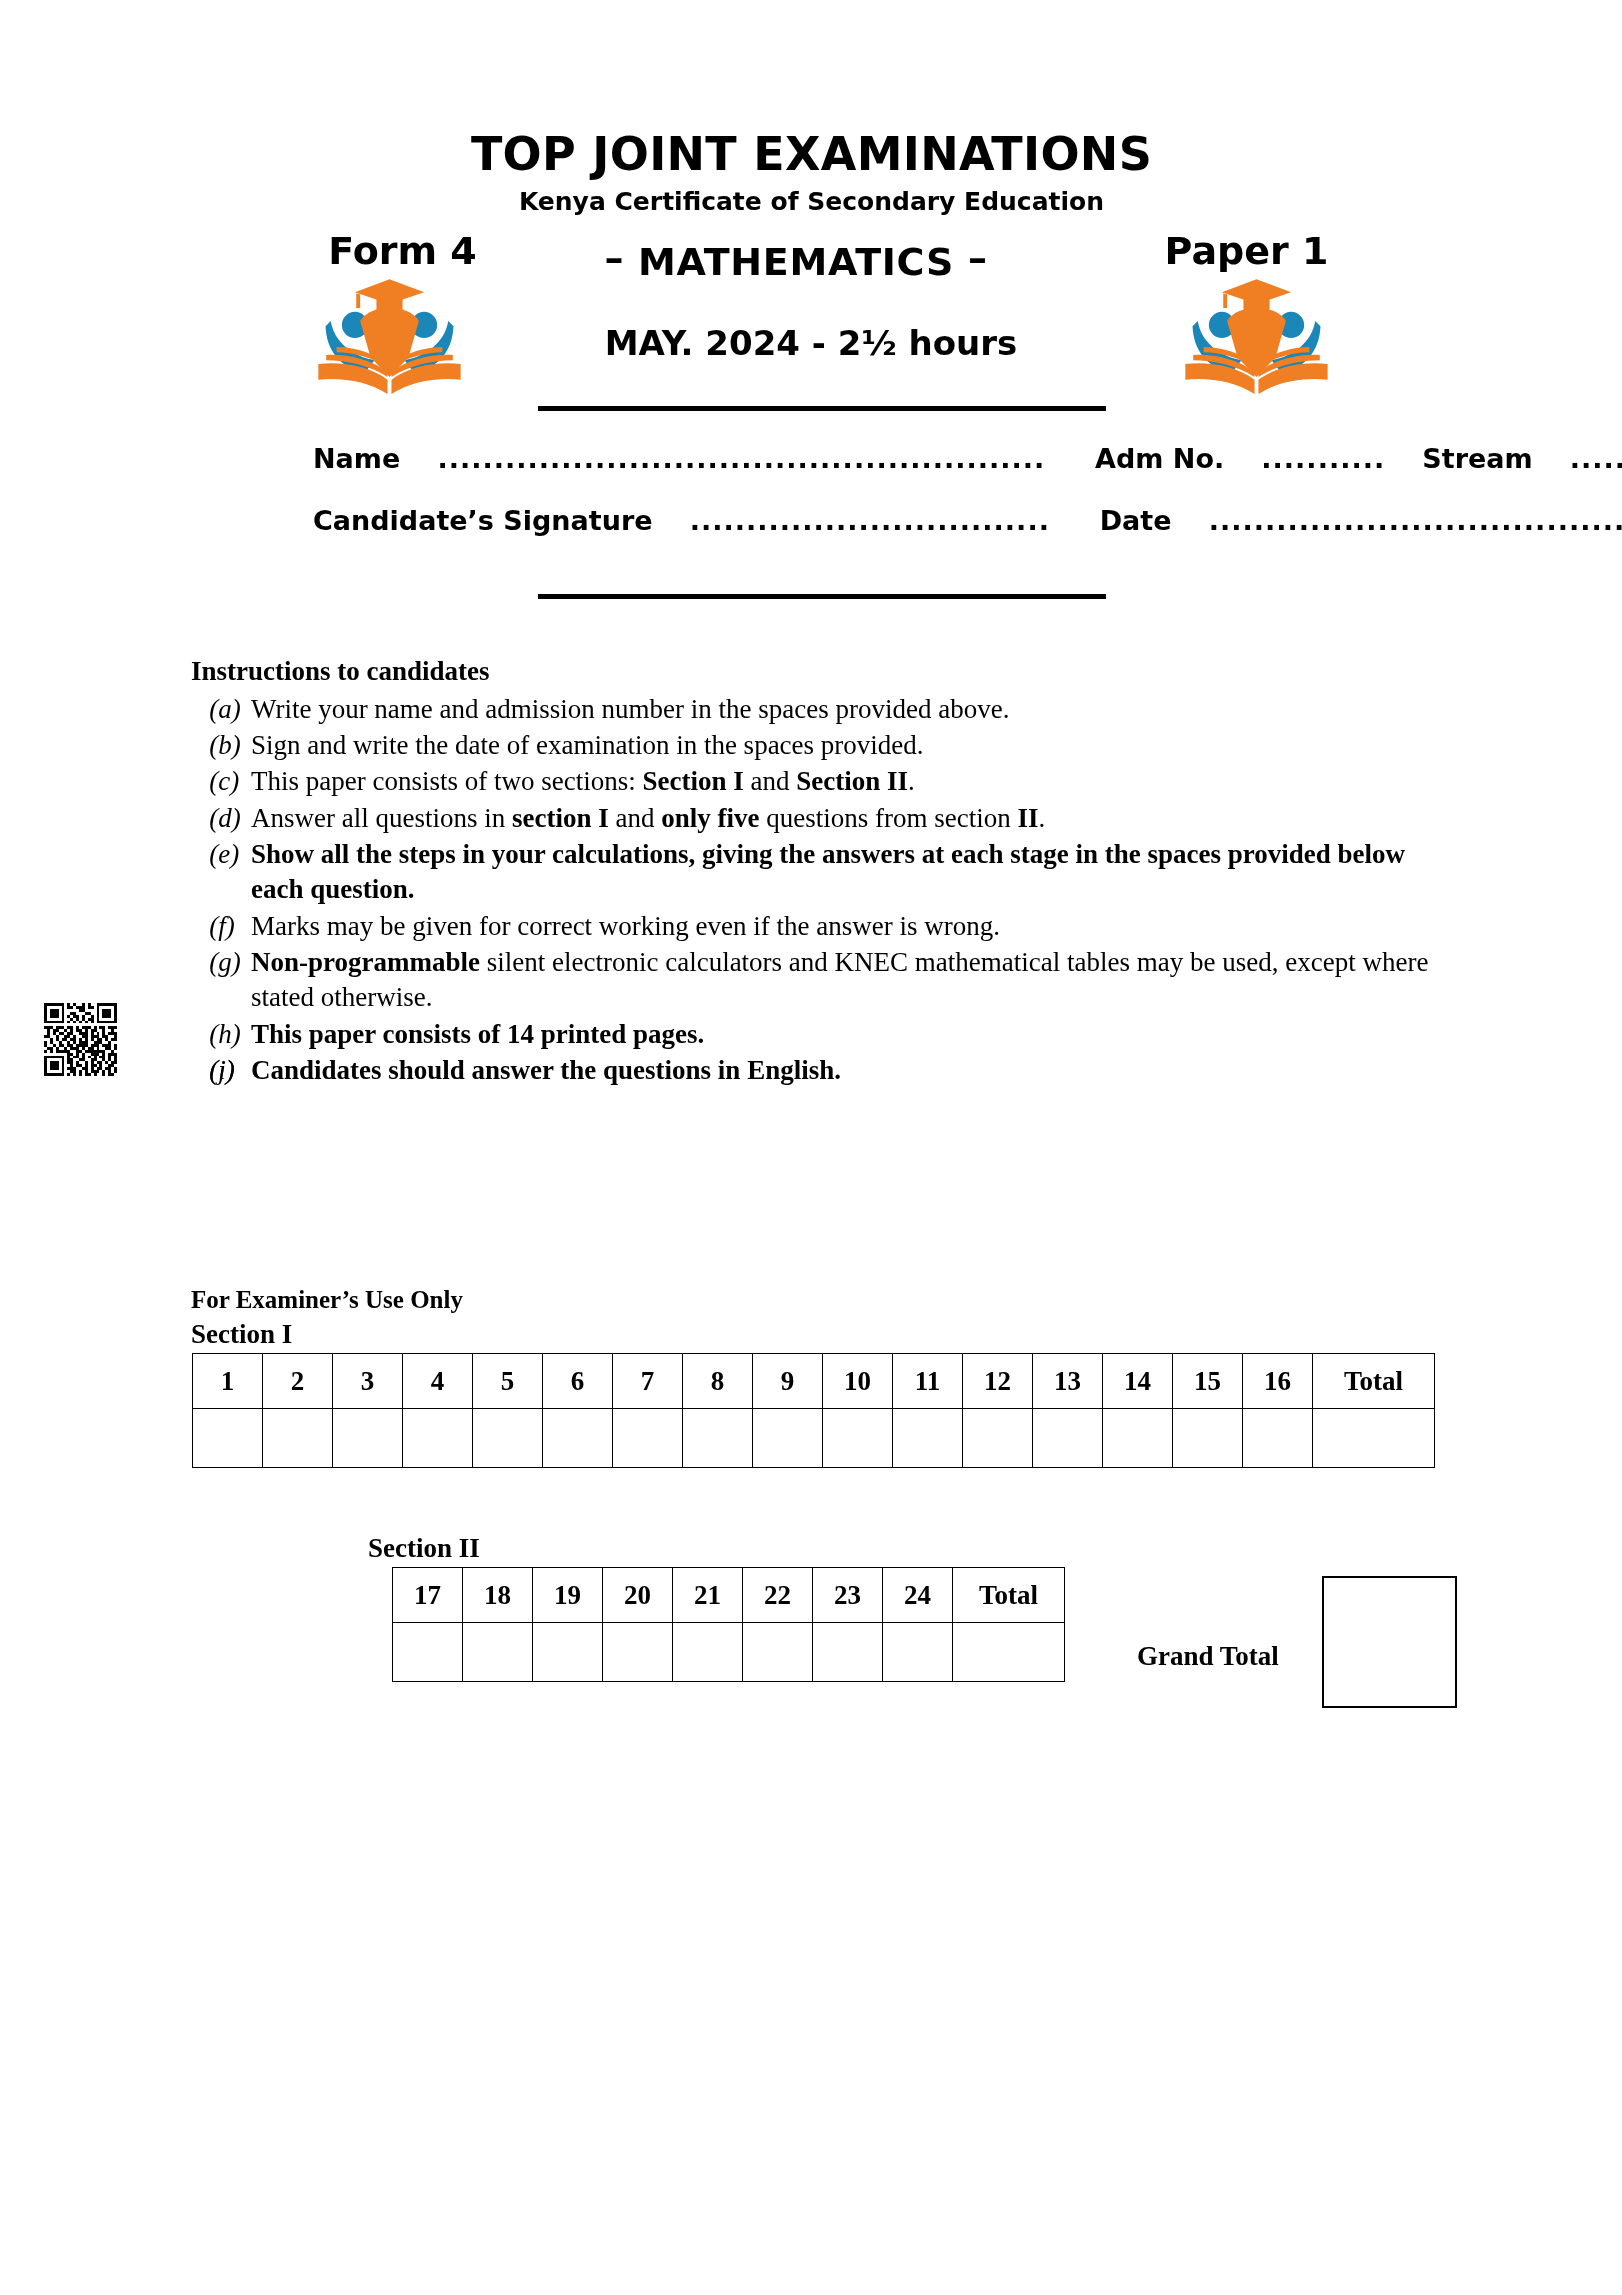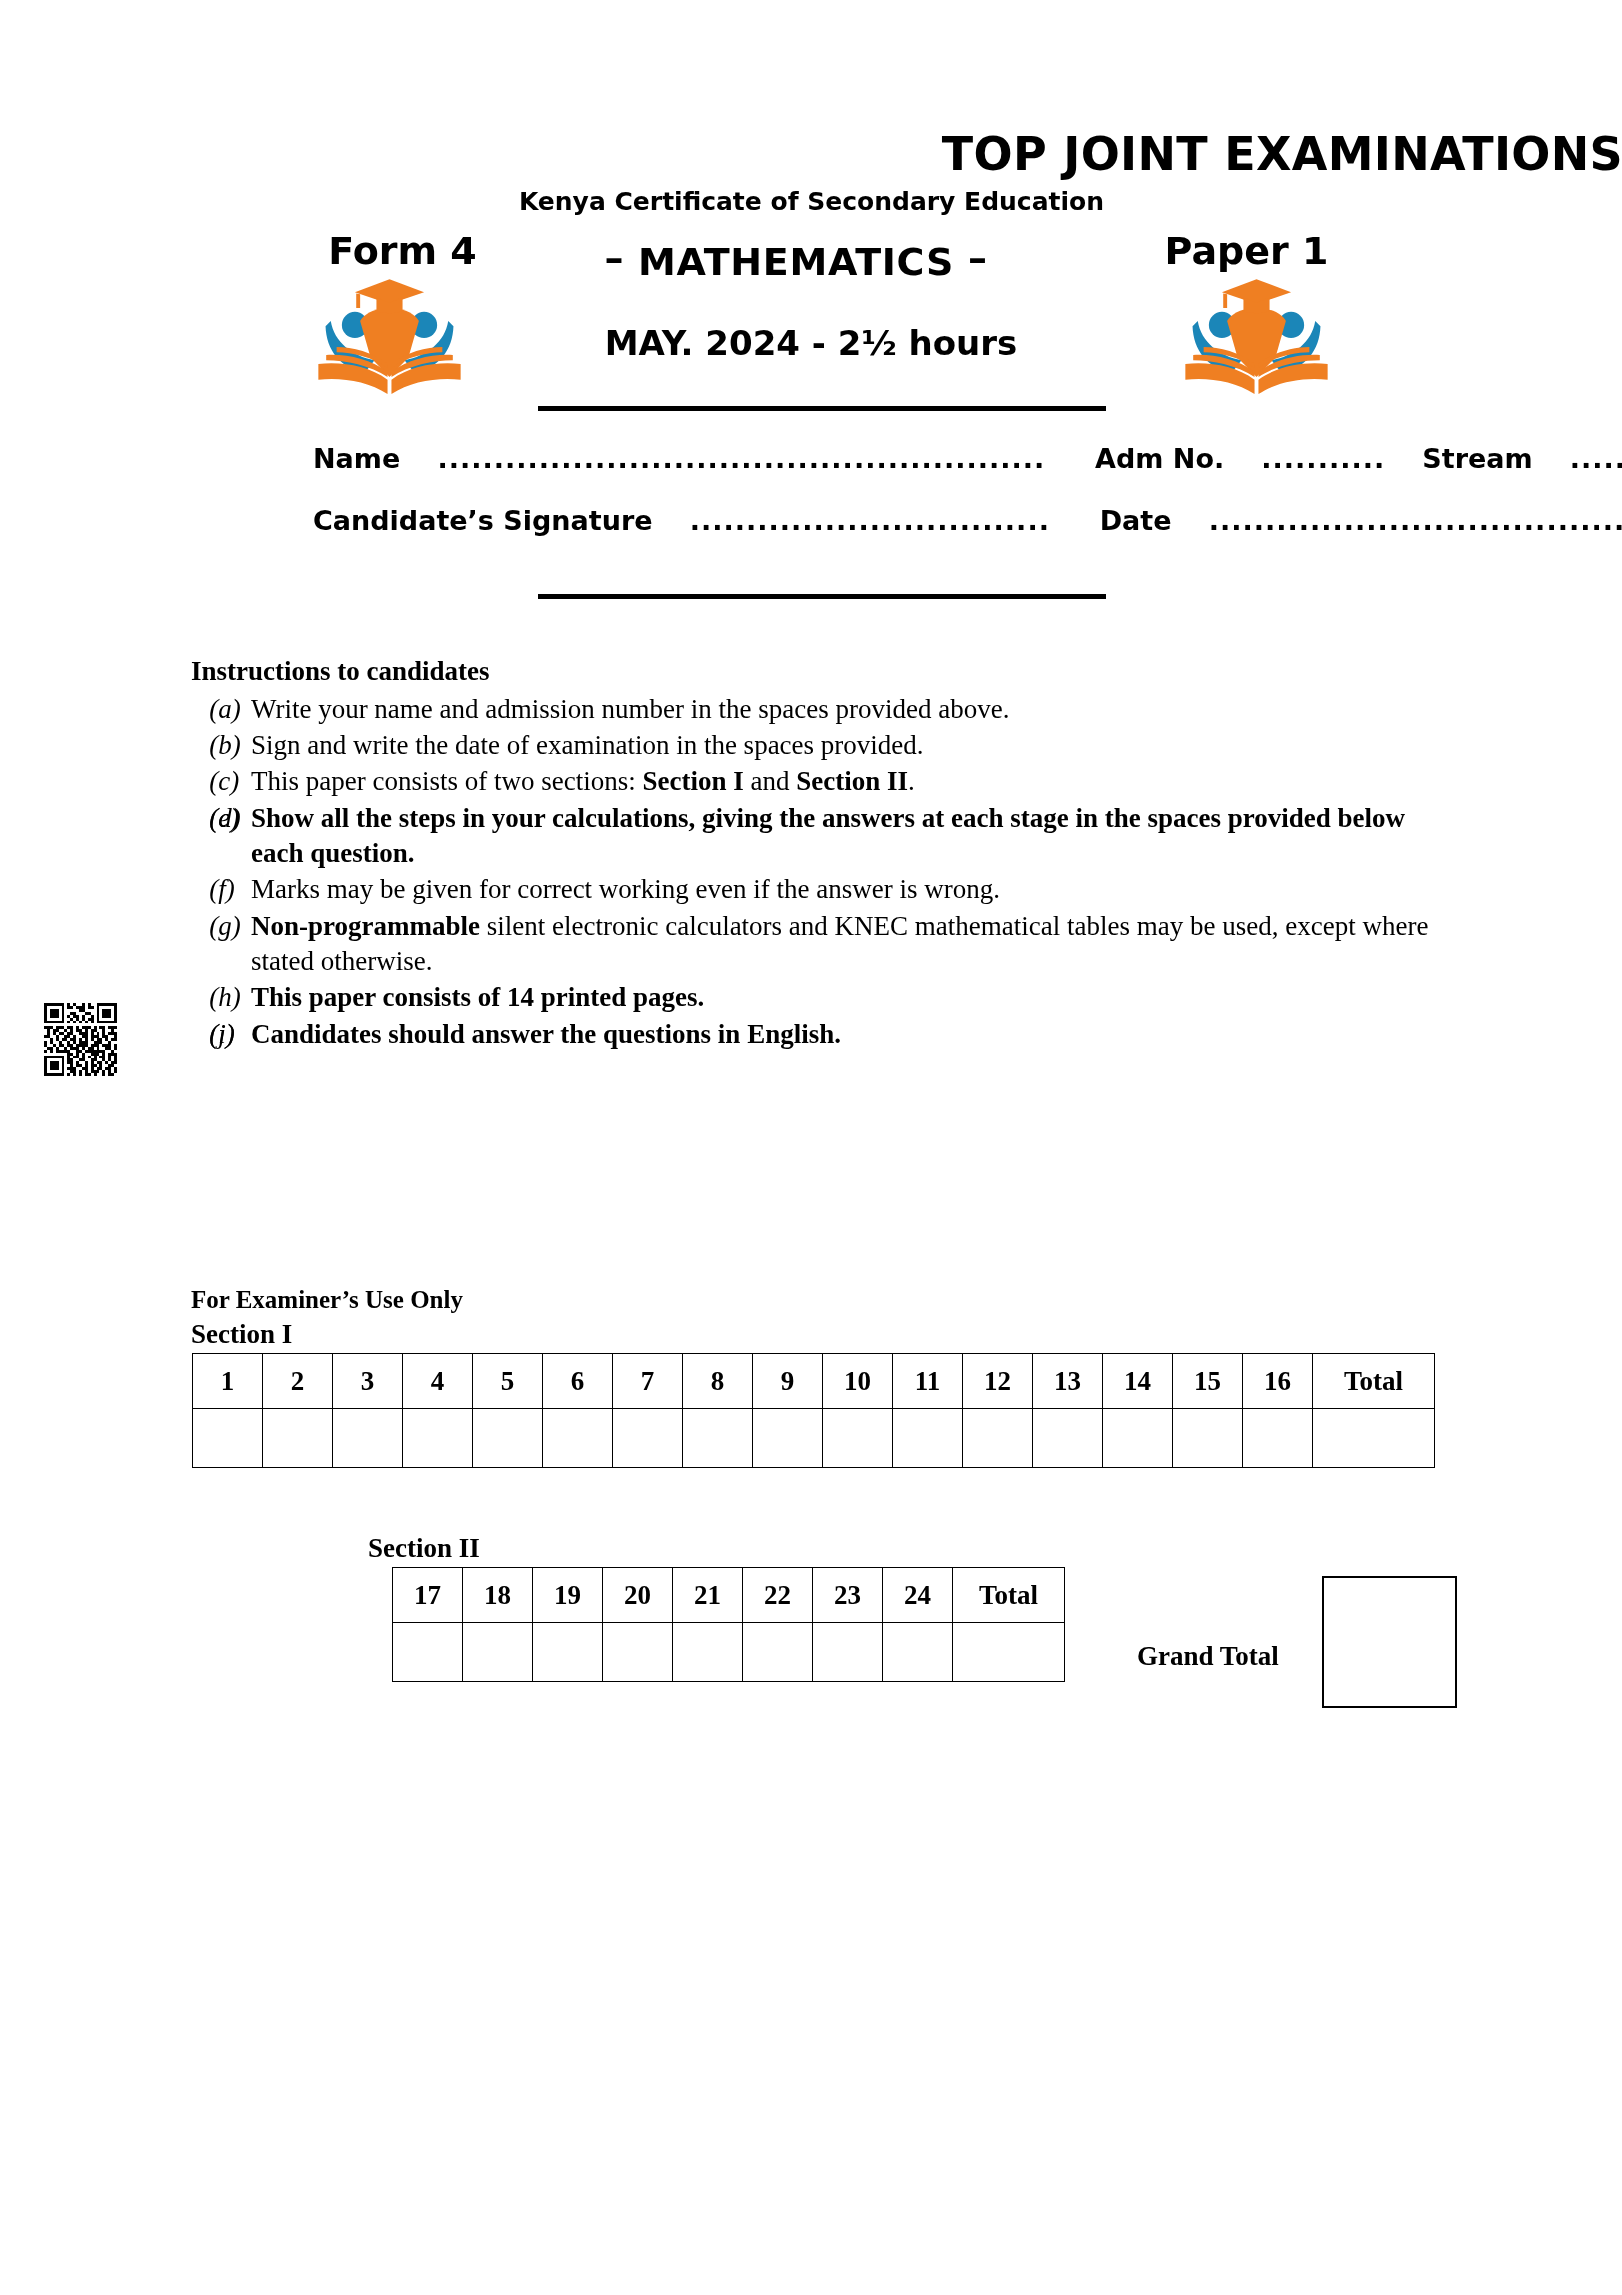--- a/index.html
+++ b/index.html
@@ -34,21 +34,21 @@
   #qr-wrap svg { display: block; width: 73px; height: 73px; }
 
   
   #header {
     position: absolute;
     left: 0;
     top: 0;
     width: 1623px;
   }
   .title-main {
-    text-align: right;
+    text-align: center;
     font-family: "DejaVu Sans", sans-serif;
     font-weight: bold;
     font-size: 46px;
     letter-spacing: 0.3px;
     margin-top: 131px;
     line-height: 1.0;
   }
   .title-sub {
     text-align: center;
     font-family: "DejaVu Sans", sans-serif;
@@ -560,21 +560,21 @@
       <span class="dotfill">.....................................</span>
     </div>
   </div>
 
   <div id="instructions">
     <div class="heading">Instructions to candidates</div>
     <ol id="instructions-list">
         <li><span class="marker">(a)</span><span><span>Write your name and admission number in the spaces provided above.</span></span></li>
         <li><span class="marker">(b)</span><span><span>Sign and write the date of examination in the spaces provided.</span></span></li>
         <li><span class="marker">(c)</span><span><span>This paper consists of two sections: </span><span class="bold">Section I</span><span> and </span><span class="bold">Section II</span><span>.</span></span></li>
-        <li><span class="marker">(d)</span></li>
+        <li><span class="marker">(d)</span><span><span>Answer all questions in </span><span class="bold">section I</span><span> and </span><span class="bold">only five</span><span> questions from section </span><span class="bold">II</span><span>.</span></span></li>
         <li><span class="marker">(e)</span><span><span class="bold">Show all the steps in your calculations, giving the answers at each stage in the spaces provided below each question.</span></span></li>
         <li><span class="marker">(f)</span><span><span>Marks may be given for correct working even if the answer is wrong.</span></span></li>
         <li><span class="marker">(g)</span><span><span class="bold">Non-programmable</span><span> silent electronic calculators and KNEC mathematical tables may be used, except where stated otherwise.</span></span></li>
         <li><span class="marker">(h)</span><span><span class="bold">This paper consists of 14 printed pages.</span></span></li>
         <li><span class="marker">(i)</span></li>
         <li><span class="marker">(j)</span><span><span class="bold">Candidates should answer the questions in English.</span></span></li>
       </ol>
   </div>
 
   <div id="examiner-heading">For Examiner’s Use Only</div>

